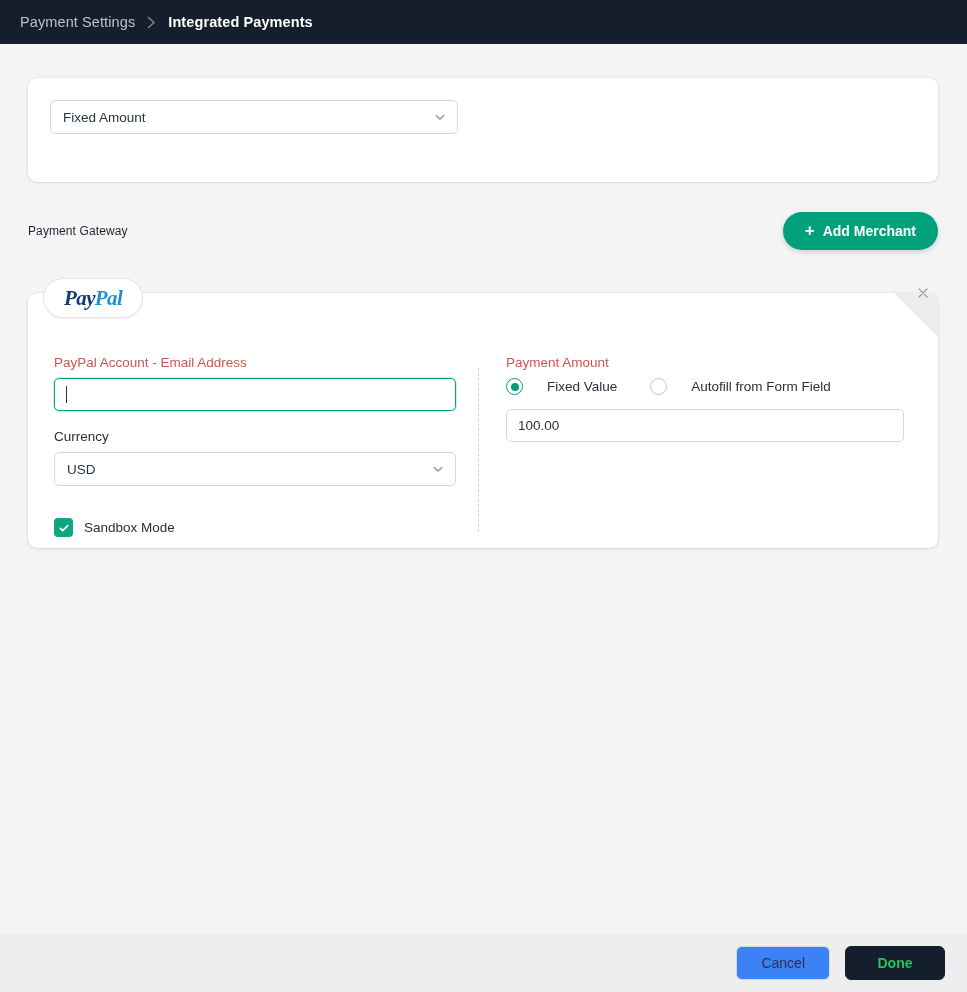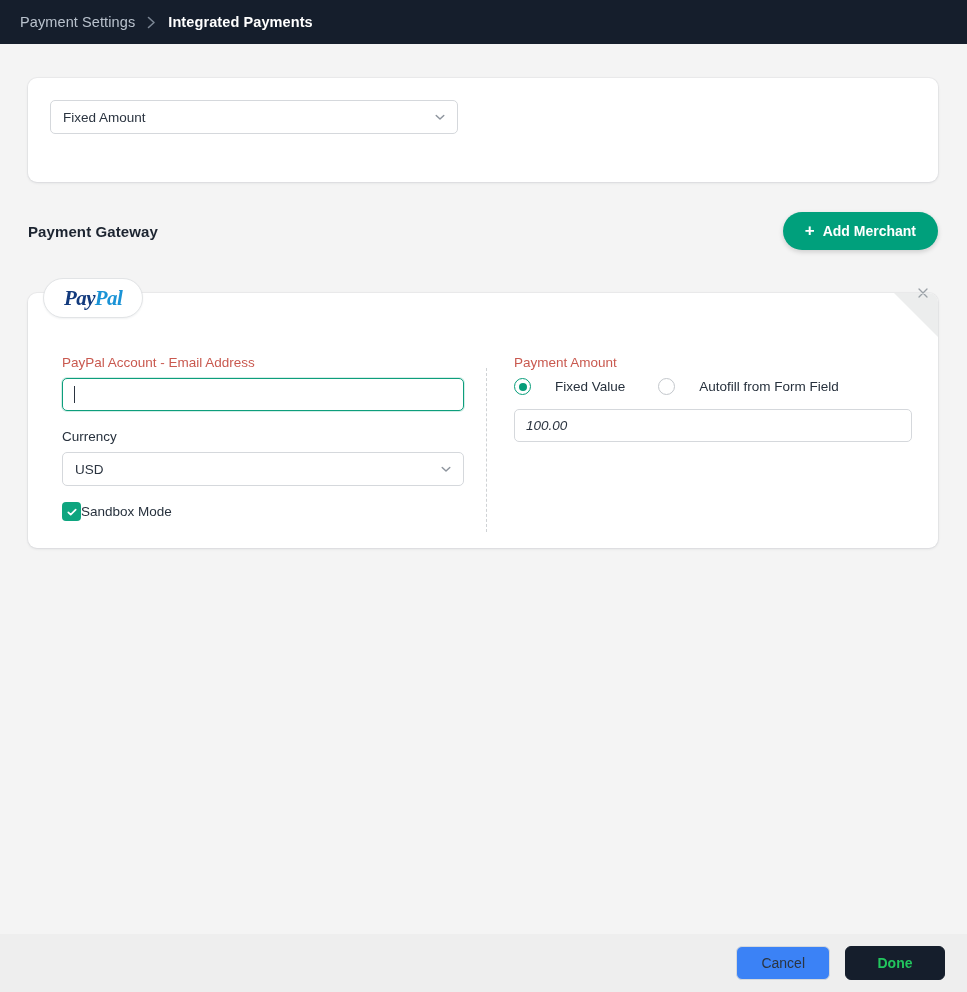--- a/index.html
+++ b/index.html
@@ -101,22 +101,22 @@
     position: absolute;
     left: 28px;
     top: 158px;
     width: 910px;
     height: 58px;
     display: flex;
     align-items: center;
     justify-content: space-between;
   }
   .gw-title {
-    font-size: 15px;
-    font-weight: 700;
+    font-size: 12px;
+    font-weight: 400;
     color: #1c2430;
     letter-spacing: .1px;
   }
   .btn-add {
     background: #00a07c;
     color: #fff;
     border: none;
     border-radius: 19px;
     height: 38px;
     padding: 0 22px;
@@ -211,21 +211,21 @@
   .pp-logo .a { color: #123a7d; }
   .pp-logo .b { color: #1a93d6; }
 
   .pp-body {
     position: absolute;
     left: 0;
     top: 15px;
     width: 910px;
     height: 255px;
     display: flex;
-    padding: 62px 0 0 8px;
+    padding: 62px 0 0 0;
   }
   .col-l {
     width: 450px;
     padding-left: 26px;
   }
   .divider {
     width: 1px;
     align-self: stretch;
     margin: 13px 0 16px 0;
     border-left: 1px dashed #cfd2d5;
@@ -261,21 +261,23 @@
     display: inline-block;
   }
   .gap-18 { height: 18px; }
   .gap-14 { height: 14px; }
   .gap-16 { height: 16px; }
 
   
   .cb-row {
     display: flex;
     align-items: center;
-    cursor: pointer;
+    gap: 11px;
+    cursor: pointer;
+    margin-top: 16px;
   }
   .cb {
     width: 19px;
     height: 19px;
     border-radius: 4px;
     background: #0ea57f;
     display: flex;
     align-items: center;
     justify-content: center;
   }
@@ -320,21 +322,20 @@
     border: 1px solid #d5d8dc;
     border-radius: 5px;
     font-size: 13.5px;
     color: #2b3440;
     padding: 0 11px;
     display: flex;
     align-items: center;
     font-family: "Liberation Sans", sans-serif;
     outline: none;
     background: #fff;
-    font-style: italic;
   }
 
   
   .footer {
     position: absolute;
     left: 0; right: 0; bottom: 0;
     height: 58px;
     background: #eeeeee;
     display: flex;
     align-items: center;

